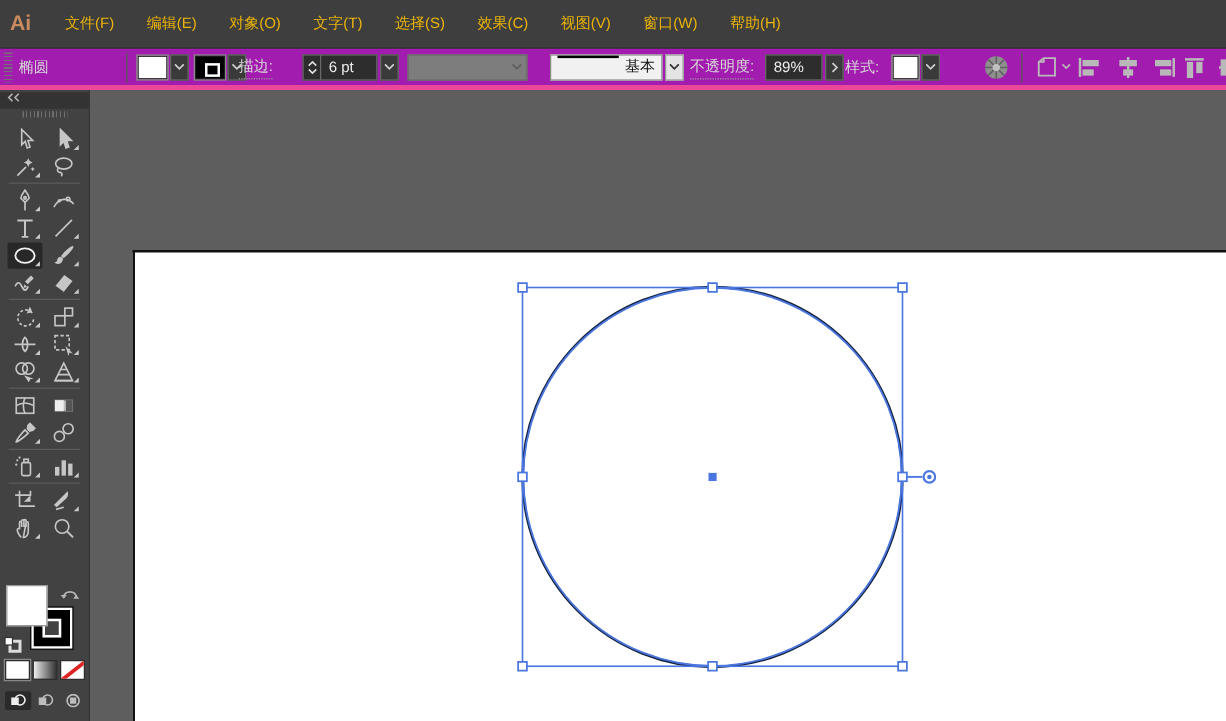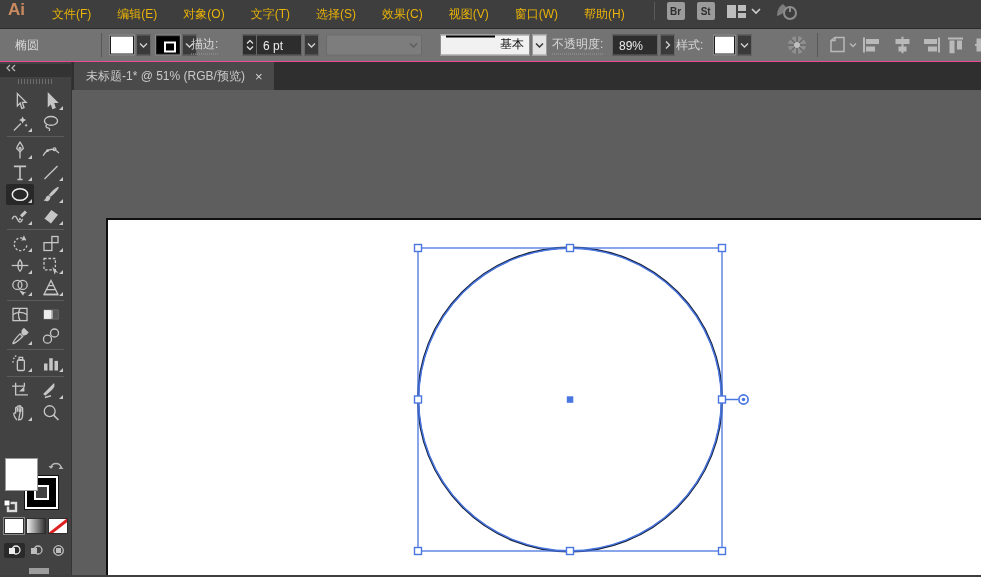--- a/index.html
+++ b/index.html
@@ -3,30 +3,30 @@
 <meta charset="utf-8">
 <style>
   html,body{margin:0;padding:0;background:#222;}
   #app{position:relative;width:981px;height:577px;overflow:hidden;
        font-family:"Liberation Sans",sans-serif;font-size:12px;color:#d6d6d6;
        background:#3e3e3e;user-select:none;}
   svg{display:block}
   .icon{color:#c0c0c0}
 
   
-  .menubar{height:29px;display:flex;align-items:flex-start;background:#3e3e3e;border-bottom:1px solid #2c2c2c;box-sizing:border-box}
+  .menubar{height:39px;display:flex;align-items:center;background:#3e3e3e;border-bottom:1px solid #2c2c2c;box-sizing:border-box}
   .logo{color:#c98a60;font-weight:bold;font-size:17px;padding:0 14px 0 8px;letter-spacing:0}
   .menu-item{padding:0 13px;height:30px;line-height:29px;color:#eab308;cursor:default;white-space:nowrap}
   .mb-right{margin-left:16px;display:flex;align-items:center;gap:12px}
   .mb-sep{width:1px;height:18px;background:#5a5a5a}
   .badge{width:18px;height:18px;background:#9b9b9b;color:#2e2e2e;font-size:10px;font-weight:bold;
          display:flex;align-items:center;justify-content:center;border-radius:2px}
 
   
-  .obar{height:33px;position:relative;background:#737373;border-bottom:1px solid #ec4899;box-sizing:border-box}
+  .obar{height:33px;position:relative;background:#a21caf;border-bottom:4px solid #ec4899;box-sizing:border-box}
   .ob{position:absolute;top:50%;transform:translateY(-50%);display:flex;align-items:center}
   .grip-v{width:7px;height:24px;background:repeating-linear-gradient(180deg,#737373 0 1px,transparent 1px 3px);}
   .vsep{width:1px;height:24px;background:#585858}
   .linklabel{border-bottom:1px dotted #9a9a9a;padding-bottom:1px;color:#d8d8d8}
   .swatch{width:24px;height:19px;background:#fff;border:1px solid #1e1e1e;outline:1px solid #8a8a8a;box-sizing:border-box}
   .stroke-swatch{position:relative;background:#000}
   .stroke-swatch:before{content:"";position:absolute;left:7px;top:5px;width:8px;height:7px;border:2px solid #fff;background:#000}
   .chevbtn{width:15px;height:21px;margin-left:2px;background:#3a3a3a;border:1px solid #686868;
            display:flex;align-items:center;justify-content:center;box-sizing:border-box}
   .chevbtn.lite{background:#e4e4e4;border-color:#9a9a9a}
@@ -96,40 +96,20 @@
         <div class="menu-item">文件(F)</div>
         <div class="menu-item">编辑(E)</div>
         <div class="menu-item">对象(O)</div>
         <div class="menu-item">文字(T)</div>
         <div class="menu-item">选择(S)</div>
         <div class="menu-item">效果(C)</div>
         <div class="menu-item">视图(V)</div>
         <div class="menu-item">窗口(W)</div>
         <div class="menu-item">帮助(H)</div>
       </div>
-    <div class="mb-right">
-      <div class="mb-sep"></div>
-      <div class="badge">Br</div>
-      <div class="badge">St</div>
-      <div style="display:flex;align-items:center;gap:5px">
-        <svg class="icon" width="19" height="15" viewBox="0 0 19 15">
-          <rect x="0" y="1" width="9" height="13" fill="#bdbdbd"></rect>
-          <rect x="11" y="1" width="8" height="6" fill="#bdbdbd"></rect>
-          <rect x="11" y="9" width="8" height="5" fill="#bdbdbd"></rect>
-        </svg>
-        <svg class="icon" width="10" height="7" viewBox="0 0 10 7">
-          <path d="M1 1l4 4 4-4" stroke="#cfcfcf" stroke-width="1.6" fill="none"></path>
-        </svg>
-      </div>
-      <svg width="26" height="22" viewBox="0 0 26 22">
-        <path d="M10 4c-4 2-6 7-6 12 4-1 8-4 10-8z" fill="#7c7c7c"></path>
-        <circle cx="17" cy="13" r="6" fill="none" stroke="#8d8d8d" stroke-width="2"></circle>
-        <line x1="17" y1="6" x2="17" y2="12" stroke="#8d8d8d" stroke-width="2"></line>
-      </svg>
-    </div>
   </div>
 
   <div class="obar">
     <div class="ob" style="left:3px">
         <div class="grip-v"></div>
       </div>
     <div class="ob" style="left:15px">椭圆</div>
     <div class="ob" style="left:101px">
         <div class="vsep"></div>
       </div>
@@ -568,26 +548,20 @@
                 <circle cx="6.5" cy="5.5" r="4.8" fill="none" stroke="currentColor" stroke-width="1.3"></circle>
                 <rect x="4" y="3" width="5" height="5" fill="currentColor"></rect>
               </svg>
           </div>
         </div>
         <div class="tb-notch"></div>
       </div>
     </div>
 
     <div class="docarea">
-      <div class="tabbar">
-        <div class="tab">
-          <span>未标题-1* @ 51% (RGB/预览)</span>
-          <span class="close">×</span>
-        </div>
-      </div>
       <div class="canvas">
         <div class="artboard"></div>
         <svg class="overlay" width="909" height="485" viewBox="0 0 909 485">
 
           <circle cx="498" cy="309.5" r="152" fill="none" stroke="#16233f" stroke-width="2"></circle>
           <circle cx="498" cy="309.5" r="151.3" fill="none" stroke="#4a76e0" stroke-width="1.5"></circle>
 
           <rect x="346" y="158" width="304" height="303" fill="none" stroke="#4a76e0" stroke-width="1.3"></rect>
 
           <line x1="653" y1="309.5" x2="666" y2="309.5" stroke="#4a76e0" stroke-width="1.5"></line>

